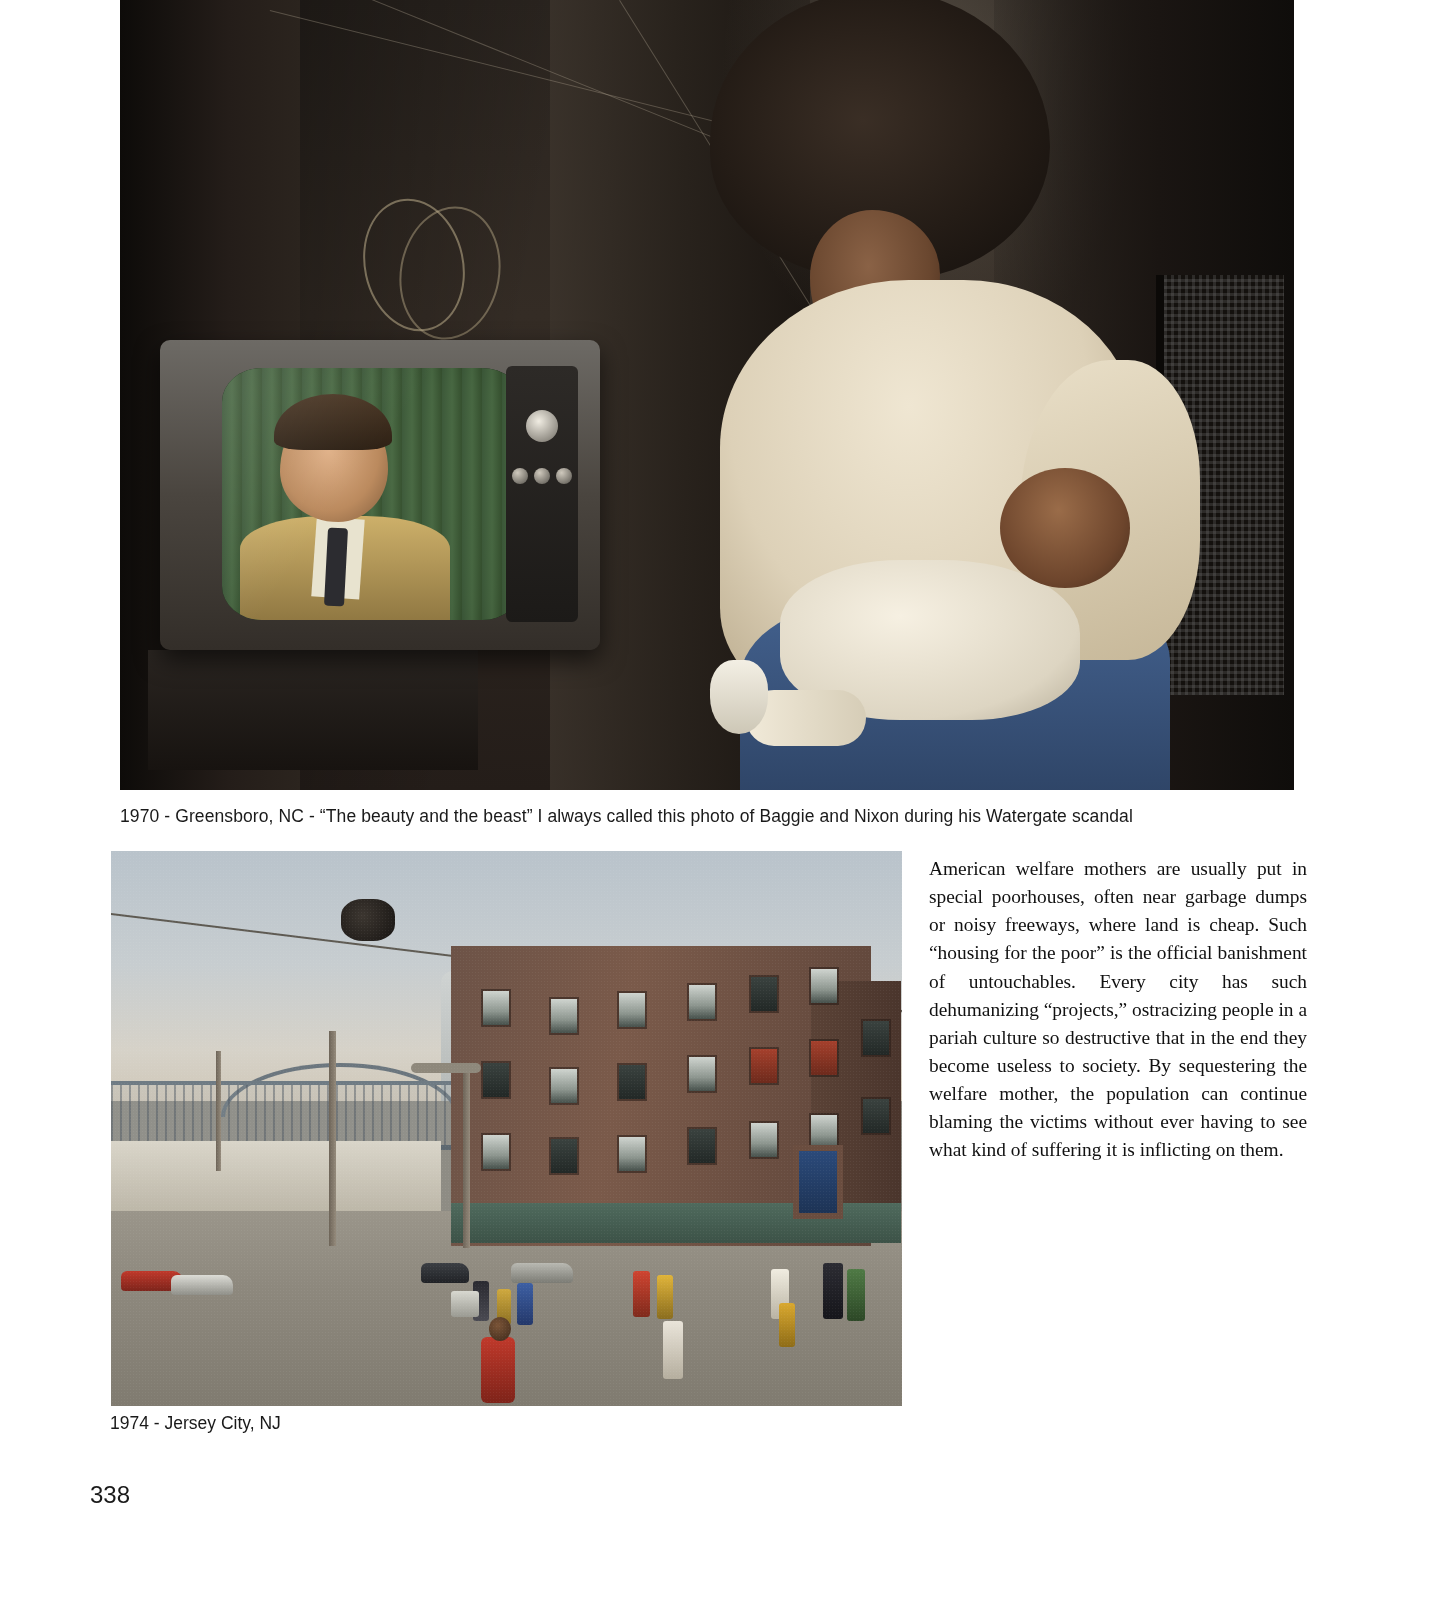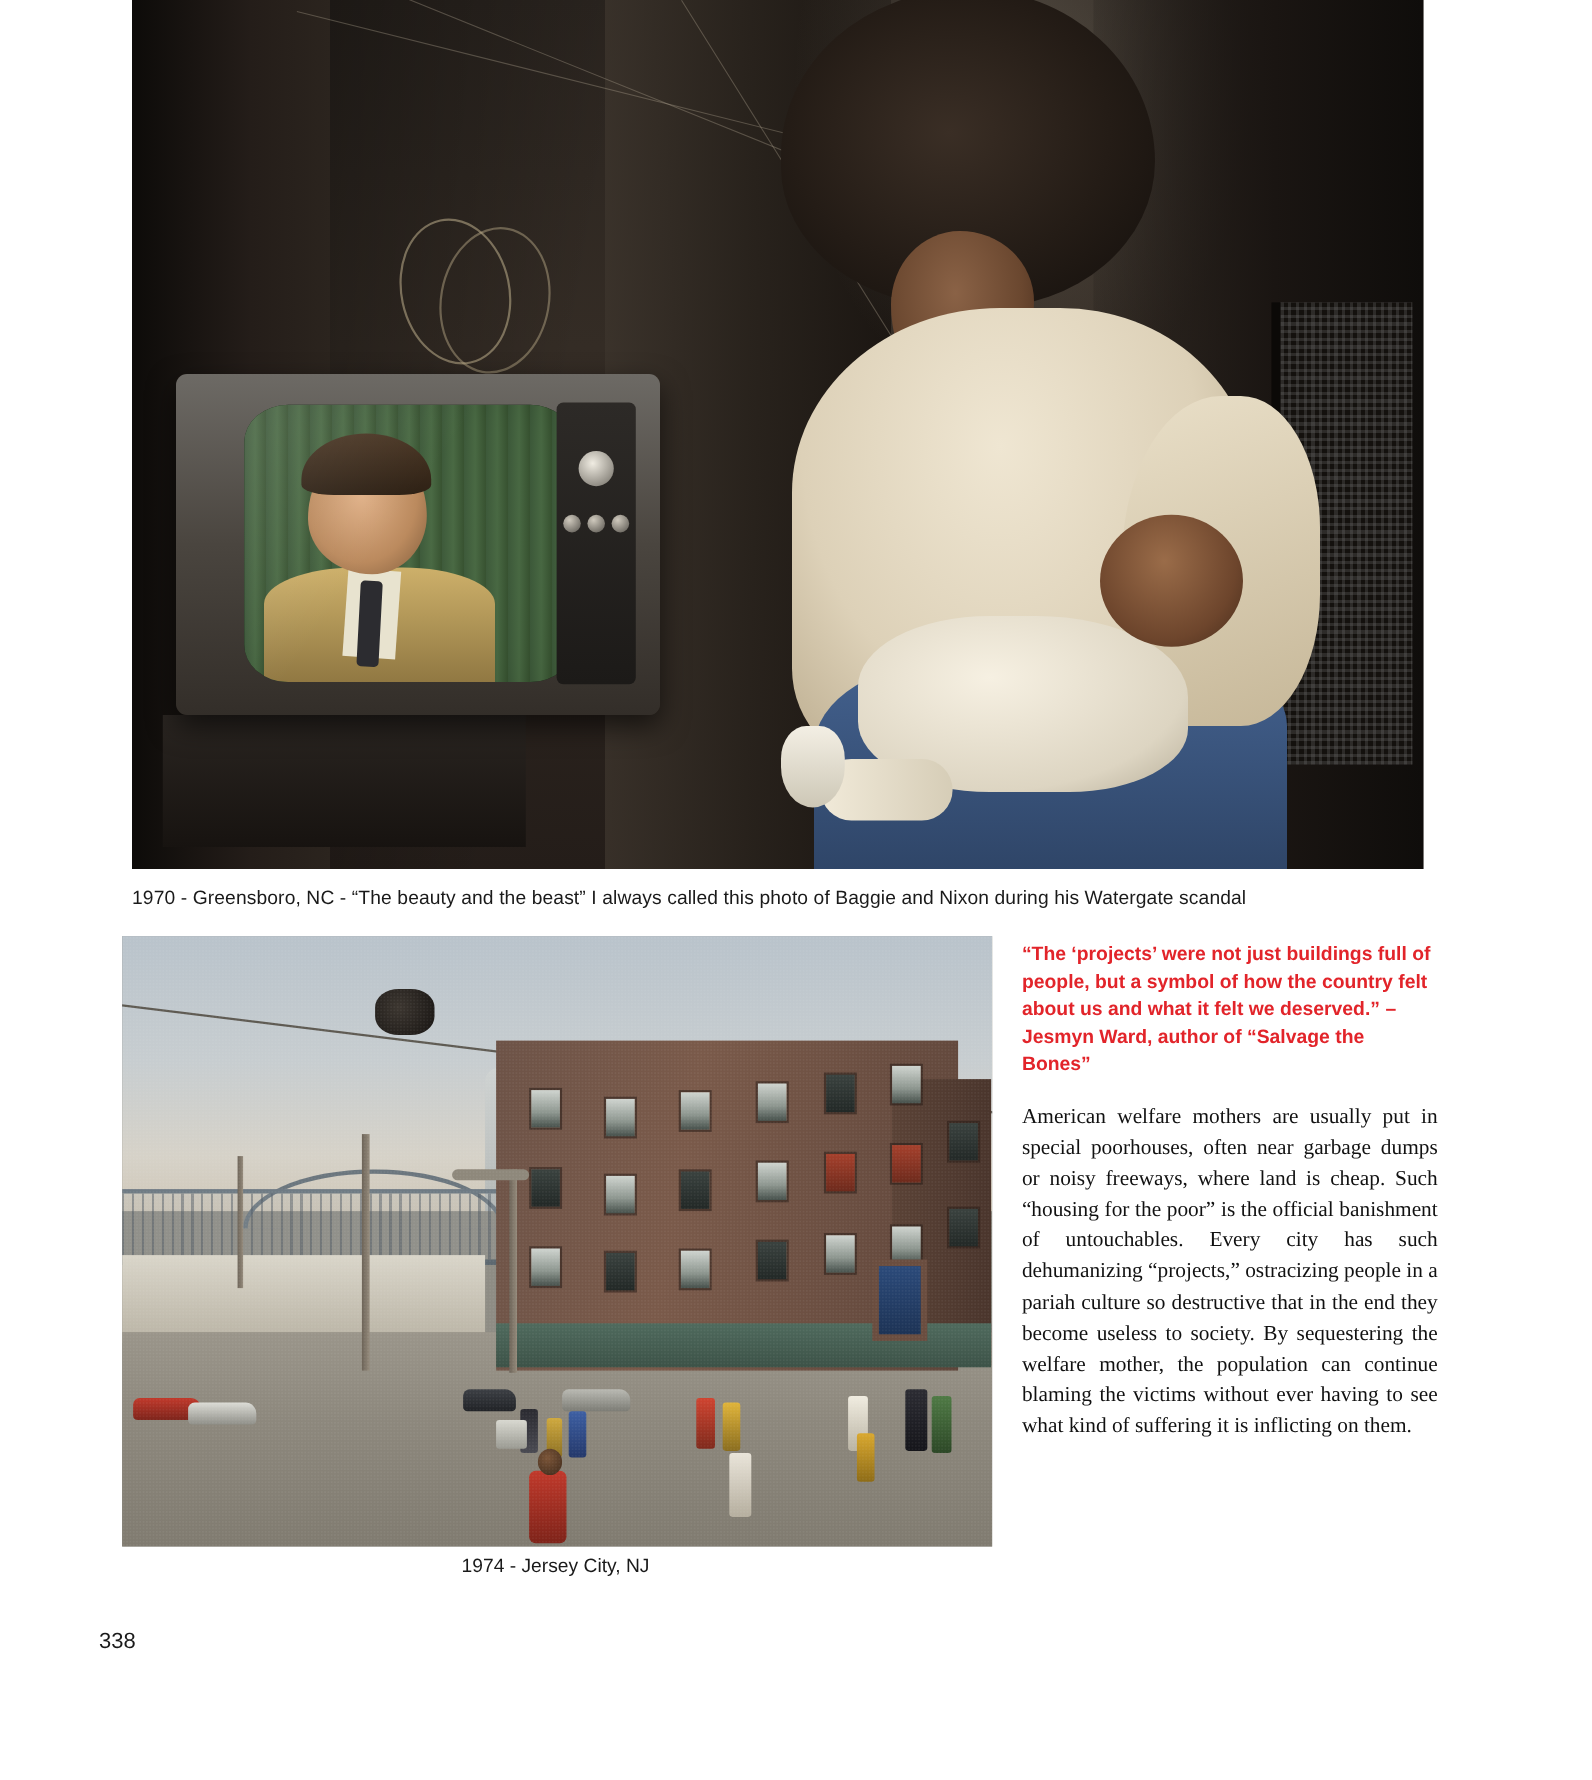--- a/index.html
+++ b/index.html
@@ -201,21 +201,21 @@
     font-size: 17.5px;
     color: #1a1a1a;
     letter-spacing: 0.1px;
     white-space: nowrap;
   }
   .caption-bottom {
     position: absolute;
     left: 110px;
     top: 1413px;
     width: 790px;
-    text-align: center;
+    text-align: left;
     font-size: 17.5px;
     color: #1a1a1a;
   }
 
   
   .photo-bottom {
     position: absolute;
     left: 111px;
     top: 851px;
     width: 791px;
@@ -331,21 +331,21 @@
     color: #111;
     text-align: justify;
     hyphens: auto;
   }
 
   
   .page-number {
     position: absolute;
     left: 90px;
     top: 1481px;
-    font-size: 20px;
+    font-size: 24px;
     color: #1a1a1a;
   }
 </style>
 </head>
 <body>
 
 <div class="photo-top">
   <div class="scene"></div>
   <div class="drape-left"></div>
   <div class="drape-mid"></div>
@@ -455,17 +455,16 @@
   <div class="kid" style="left:370px; top:486px; width:34px; height:66px; background:linear-gradient(180deg,#c0392b,#7e2319); border-radius:6px;"></div>
   <div class="kid" style="left:378px; top:466px; width:22px; height:24px; background:radial-gradient(circle at 40% 35%,#7a5437,#3c281a); border-radius:50%;"></div>
   <div class="kid" style="left:340px; top:440px; width:28px; height:26px; background:linear-gradient(180deg,#d8d8d0,#9a9a92); border-radius:3px;"></div>
 
   <div class="grain"></div>
 </div>
 
 <div class="caption-bottom">1974 - Jersey City, NJ</div>
 
 <div class="article">
-  <p class="pullquote">“The ‘projects’ were not just buildings full of people, but a symbol of how the country felt about us and what it felt we deserved.” – Jesmyn Ward, author of “Salvage the Bones”</p>
   <p class="bodytext">American welfare mothers are usually put in special poorhouses, often near garbage dumps or noisy freeways, where land is cheap. Such “housing for the poor” is the official banishment of untouchables. Every city has such dehumanizing “projects,” ostracizing people in a pariah culture so destructive that in the end they become useless to society. By sequestering the welfare mother, the population can continue blaming the victims without ever having to see what kind of suffering it is inflicting on them.</p>
 </div>
 
 <div class="page-number">338</div>
 
 </body></html>

